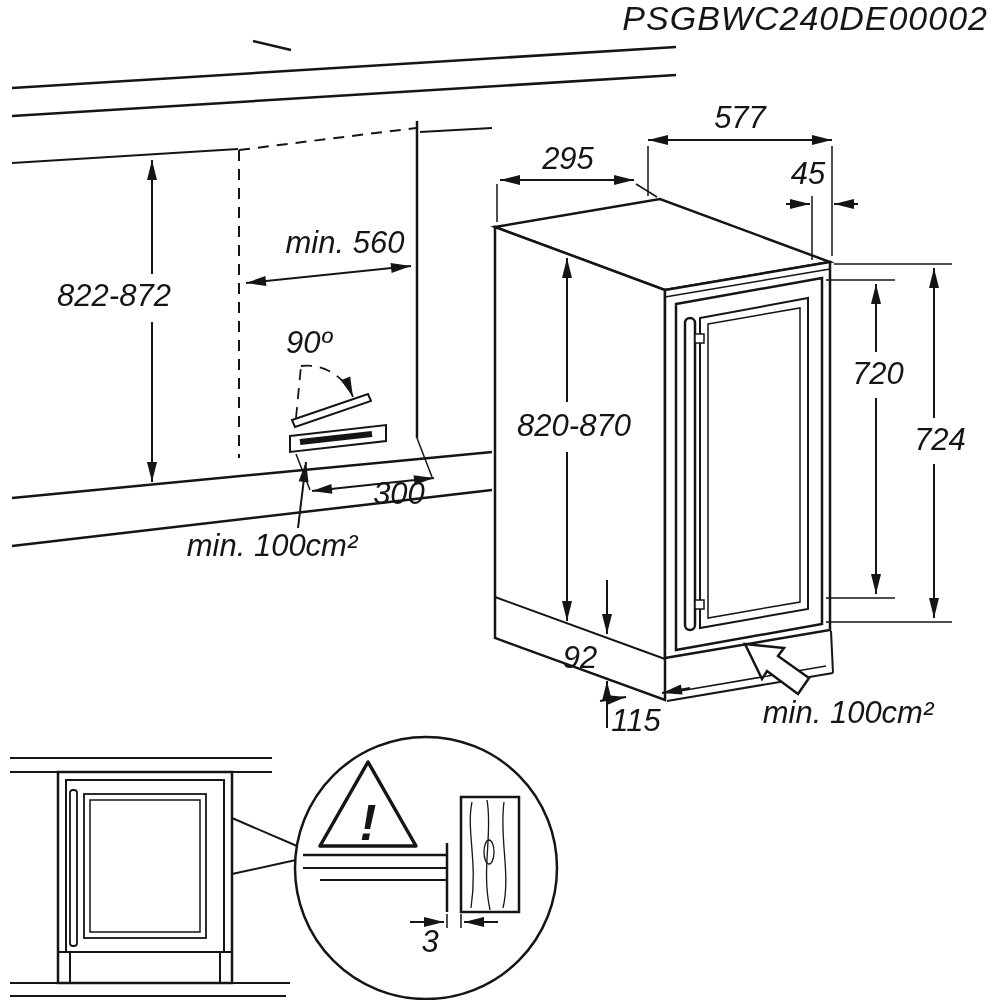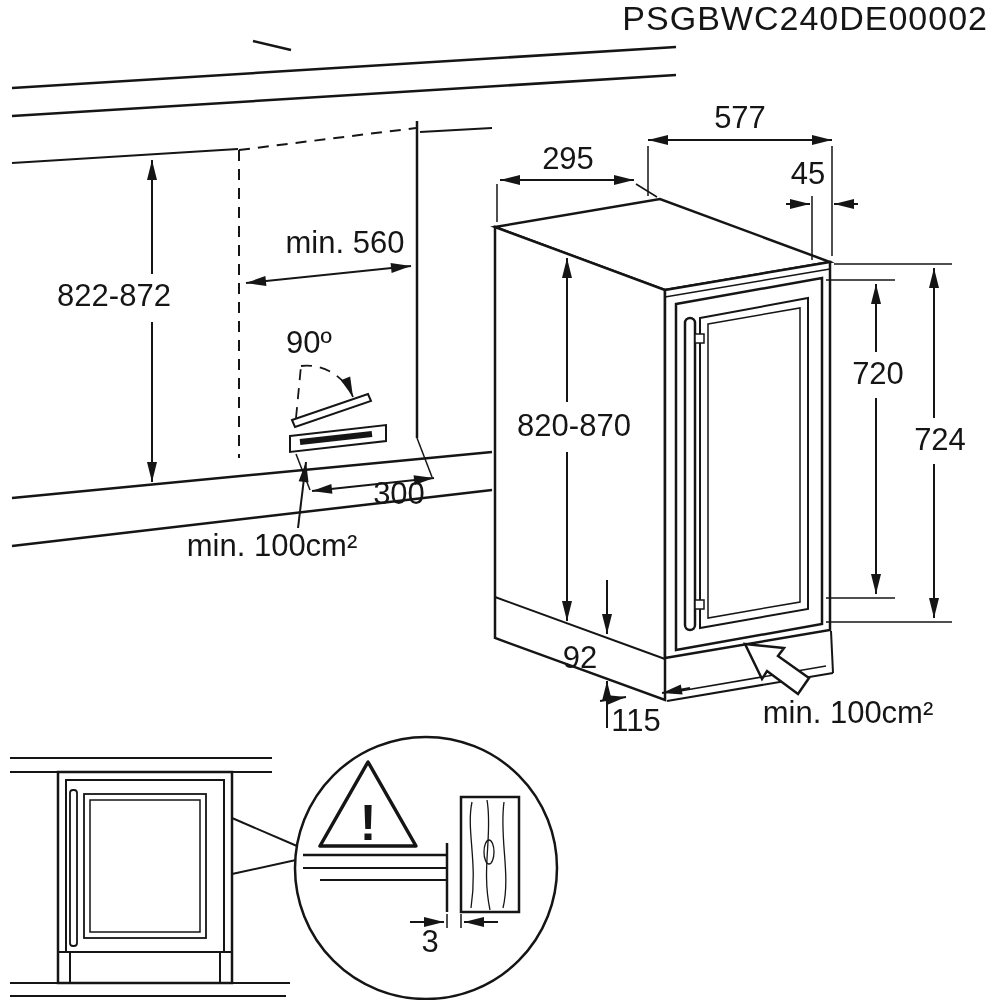--- a/index.html
+++ b/index.html
@@ -1,16 +1,16 @@
 <!DOCTYPE html>
 <html><head>
 <meta charset="utf-8">
 <style>
   html,body{margin:0;padding:0;background:#ffffff;}
-  .canvas{position:relative;width:1000px;height:1000px;background:#ffffff;overflow:hidden;}
+  .canvas{position:relative;width:1000px;height:1000px;background:#ffffff;overflow:hidden;font-style:italic;}
   svg{display:block;}
   svg text{font-family:"Liberation Sans","DejaVu Sans",sans-serif;fill:#151515;}
   .title-text{font-size:34px;letter-spacing:1px;}
   .dim{font-size:31px;}
   .bang{font-size:50px;font-weight:bold;}
   .ln{stroke:#151515;fill:none;}
   .fw{stroke:#151515;fill:#ffffff;}
   .dash{stroke-dasharray:11 8;}
 </style>
 </head>

